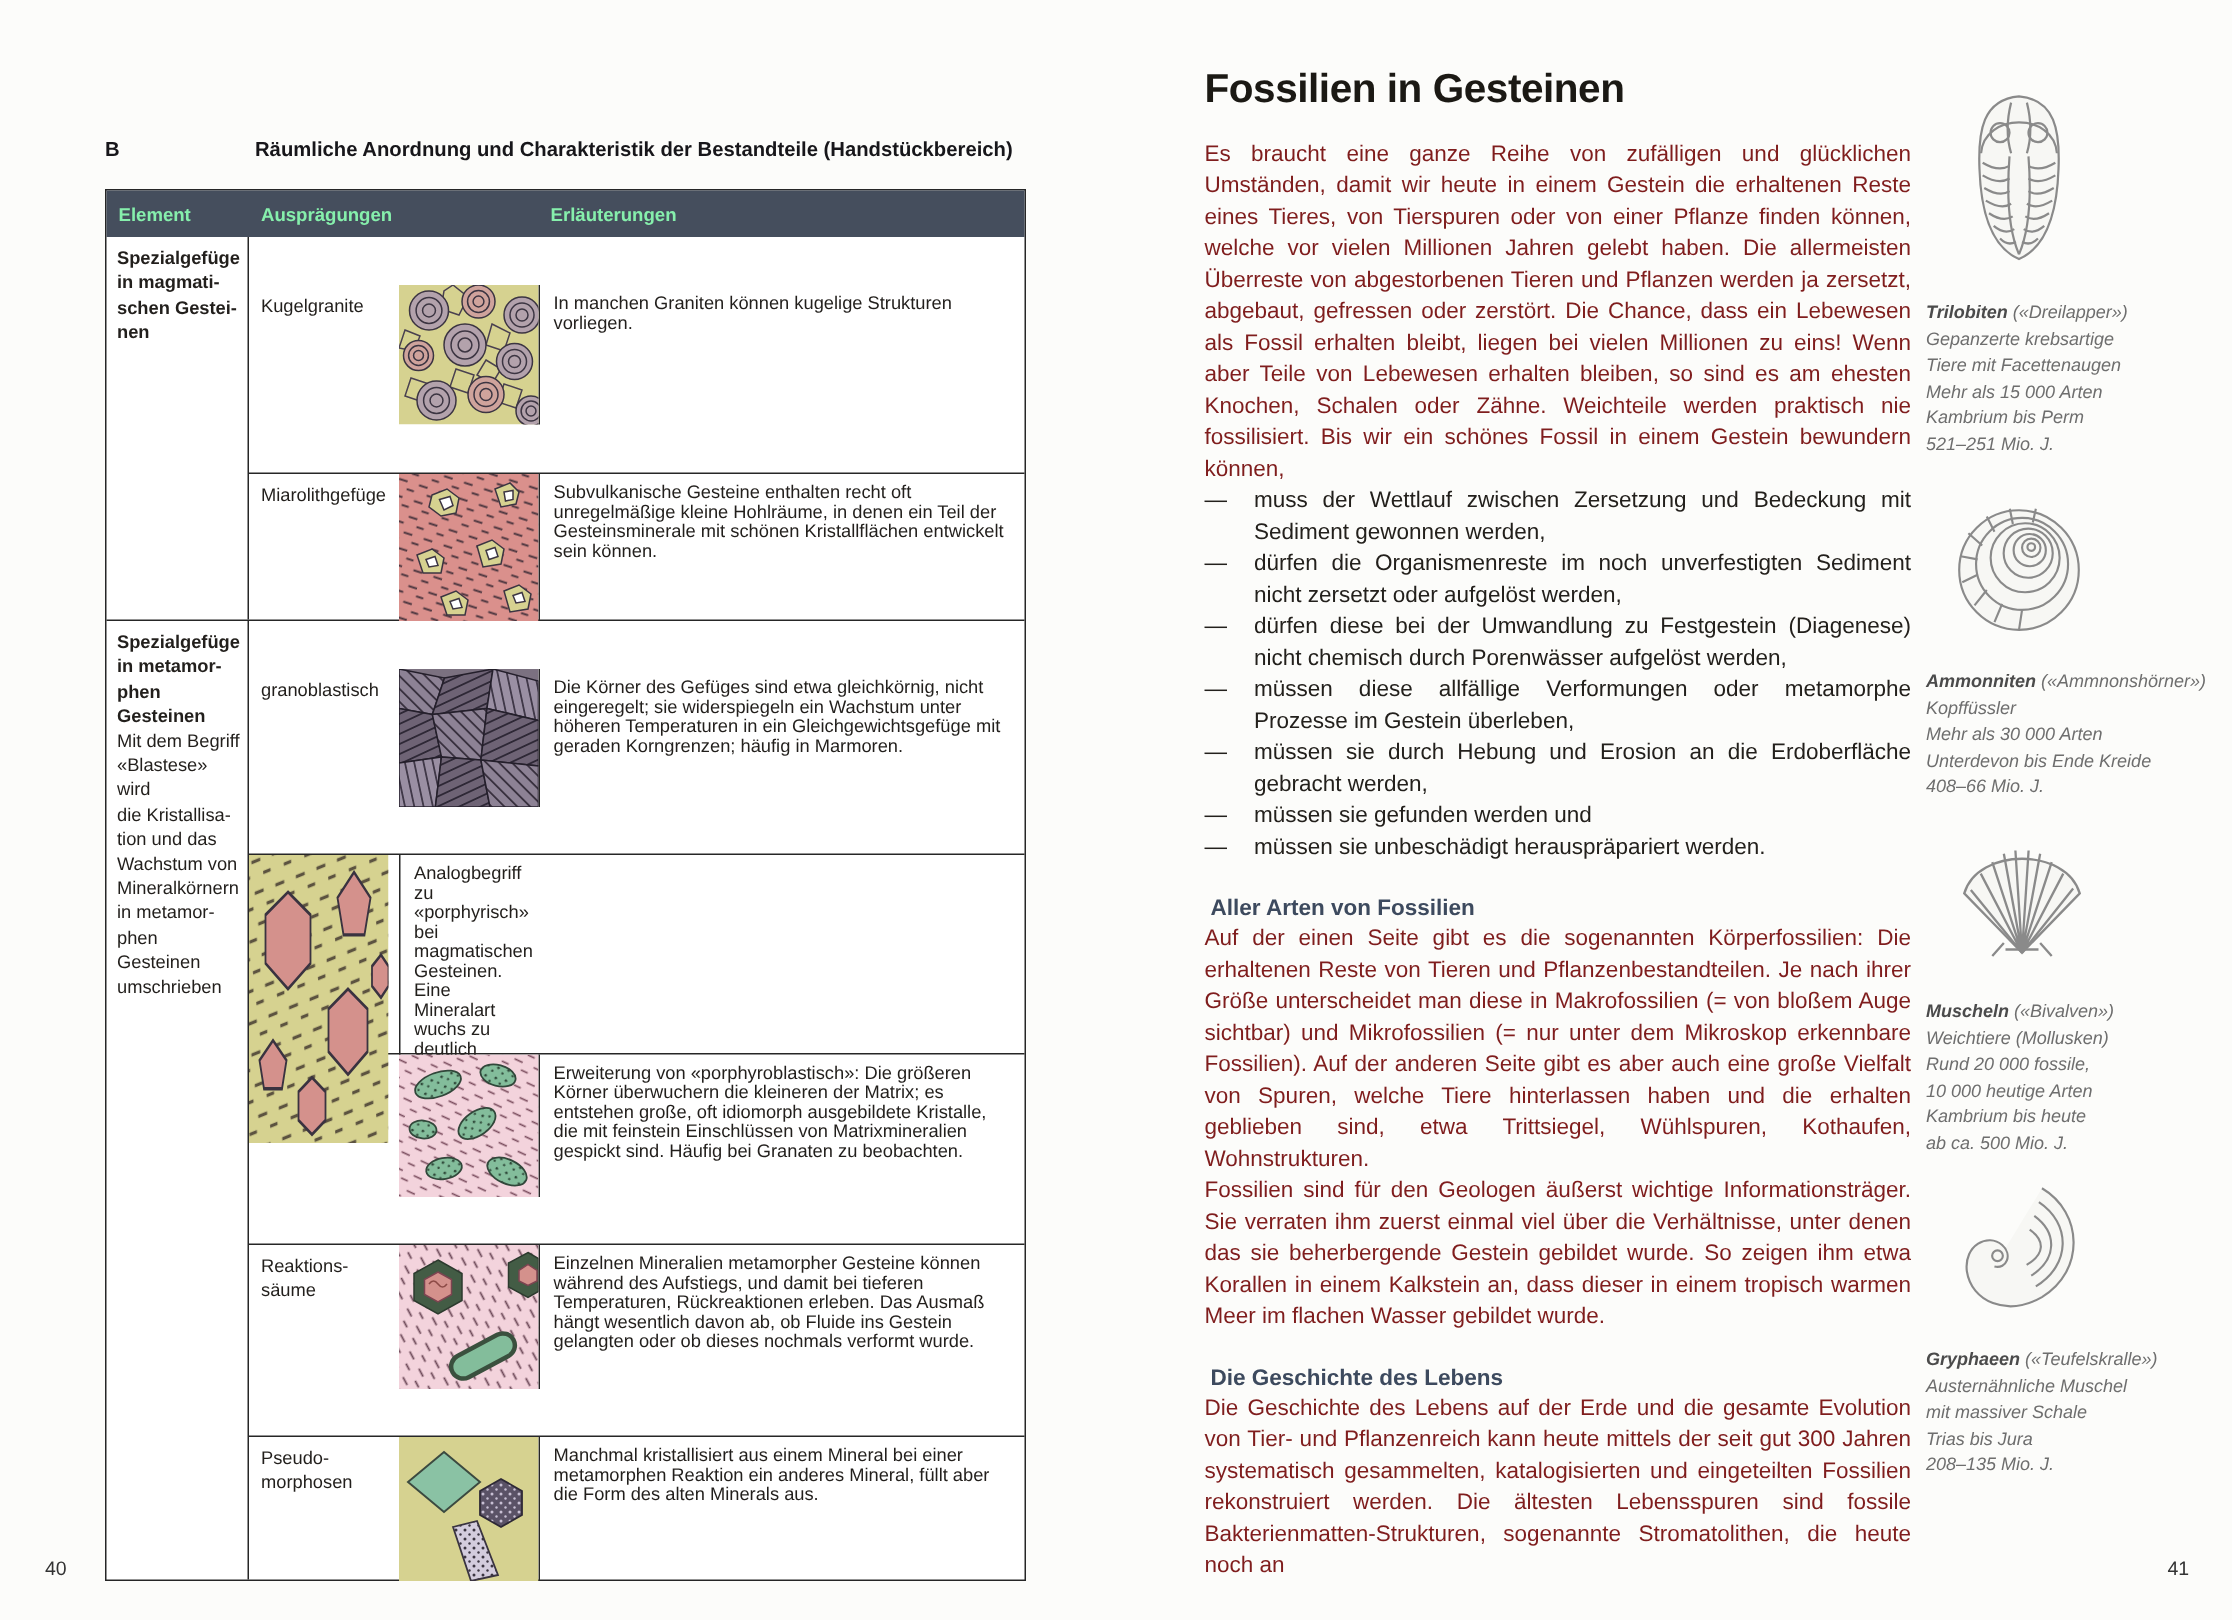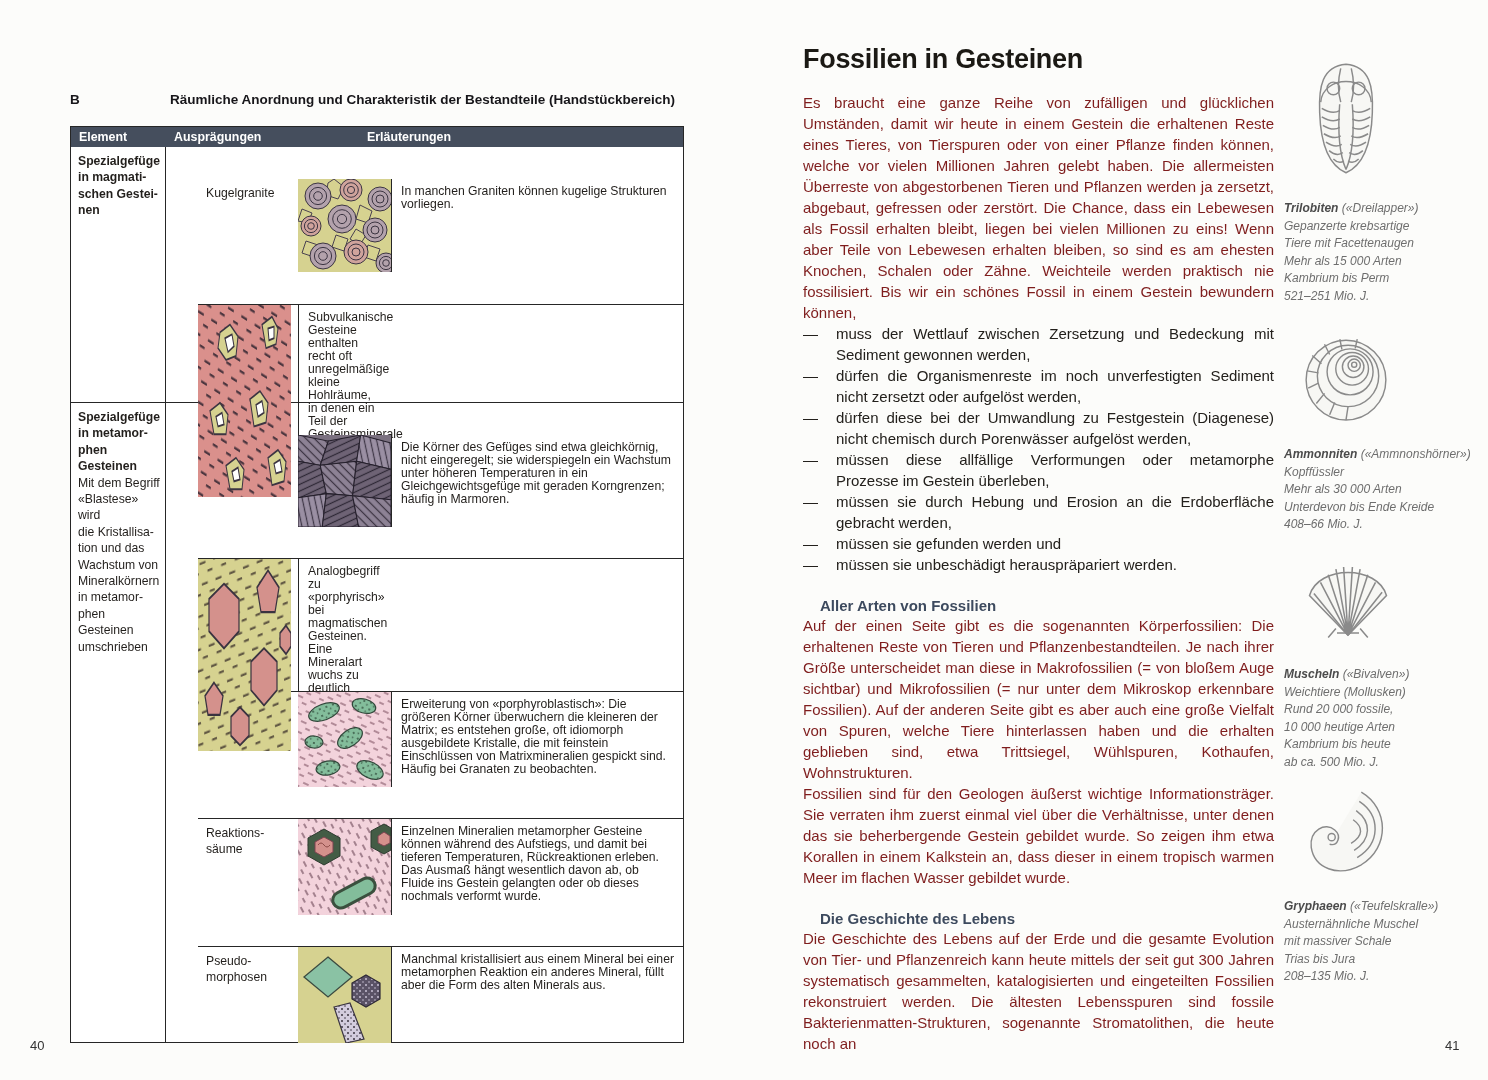--- a/index.html
+++ b/index.html
@@ -5,42 +5,42 @@
   * { margin:0; padding:0; box-sizing:border-box; }
   html,body { background:#e8e8e6; }
   .spread {
     position:relative; width:1488px; height:1080px; background:#fcfcfa;
     font-family:"Liberation Sans", sans-serif; color:#221f1c; overflow:hidden;
   }
   
   .tbl-caption { position:absolute; left:70px; top:92px; width:614px; display:flex; font-size:13.5px; font-weight:bold; color:#17161a; }
   .tbl-caption .tbl-label { width:100px; }
   .rtable { position:absolute; left:70px; top:126px; width:614px; border:1px solid #262626; background:#fff; }
-  .thead { display:grid; grid-template-columns:95px 100px 93px 1fr; background:#454e5d; color:#ffffff; height:20px; align-items:center; font-size:12.4px; font-weight:bold; }
+  .thead { display:grid; grid-template-columns:95px 100px 93px 1fr; background:#454e5d; color:#86efac; height:31px; align-items:center; font-size:12.4px; font-weight:bold; }
   .thead .th { padding:0 8px; white-space:nowrap; }
-  .tgroup { display:grid; grid-template-columns:95px 1fr;gap:32px; }
+  .tgroup { display:grid; grid-template-columns:95px 1fr; }
   .tgroup.group2 { border-top:1px solid #262626; }
   .el-cell { border-right:1px solid #262626; padding:6px 5px 6px 7px; font-size:12.2px; line-height:16.4px; }
   .el-bold { font-weight:bold; }
   .trow { display:grid; grid-template-columns:100px 93px 1fr;margin-top:32px; }
   .trow + .trow { border-top:1px solid #262626; }
   .aus-cell { padding:6px 4px 0 8px; font-size:12.2px; line-height:16.4px; }
   .img-cell { position:relative; }
   .img-cell svg { display:block; width:93px; height:100%; }
   .erl-cell { border-left:1px solid #262626; padding:6px 9px 4px 9px; font-size:12.2px; line-height:13px; }
   .h93{height:93px}.h98{height:98px}.h91{height:91px}.h101{height:101px}.h95{height:95px}.h96{height:96px}
   
   .rp-text { position:absolute; left:803px; top:44px; width:471px; }
   .rp-title { font-size:27px; font-weight:bold; color:#1b1914; letter-spacing:-0.3px; margin-bottom:17px; }
   .rp-body { font-size:15px; line-height:21px; text-align:justify; color:#7f1d1d; }
   .bullets { margin-top:0; }
   .bullet { display:flex; font-size:15px; line-height:21px; color:#23201c; }
   .bullet .dash { width:33px; flex:none; }
   .bullet .btxt { flex:1; text-align:justify; }
-  .rp-h2 { font-size:15px; font-weight:bold; color:#3d4a5e; margin:22px 0 1px 17px; }
+  .rp-h2 { font-size:15px; font-weight:bold; color:#3d4a5e; margin:22px 0 1px 4px; }
   
   .mfig { position:absolute; width:190px; }
   .mfig .ficon { display:block; margin-left:14px; }
   .mcap { font-style:italic; font-size:12px; line-height:17.5px; color:#6e6e6e; margin-top:22px; }
   .mcap .cap-name { font-weight:bold; color:#4b4b4b; }
   .pageno { position:absolute; font-size:13px; color:#333; }
   .pn-left { left:30px; top:1038px; }
   .pn-right { left:1445px; top:1038px; }
 </style>
 </head>
@@ -114,20 +114,23 @@
                   <circle cx="58" cy="73" r="4" fill="none"></circle>
                 <circle cx="88" cy="84" r="10" fill="#b3a2ac"></circle>
                   <circle cx="88" cy="84" r="6.6" fill="none"></circle>
                   <circle cx="88" cy="84" r="3.3" fill="none"></circle>
               </g>
             </svg>
           </div>
           <div class="erl-cell">In manchen Graniten können kugelige Strukturen vorliegen.</div>
         </div>
         <div class="trow h98">
+          <div class="aus-cell">
+              <div>Miarolithgefüge</div>
+            </div>
           <div class="img-cell">
             <svg viewBox="0 0 93 98" preserveAspectRatio="none">
               <defs>
                 <pattern id="dashM" width="14" height="11" patternUnits="userSpaceOnUse" patternTransform="rotate(18)">
                   <line x1="1" y1="3" x2="7" y2="3" stroke="#4a353e" stroke-width="1.3"></line>
                   <line x1="8" y1="8" x2="13" y2="8" stroke="#4a353e" stroke-width="1.3"></line>
                 </pattern>
               </defs>
               <rect width="93" height="98" fill="#da908c"></rect>
               <rect width="93" height="98" fill="url(#dashM)"></rect>

